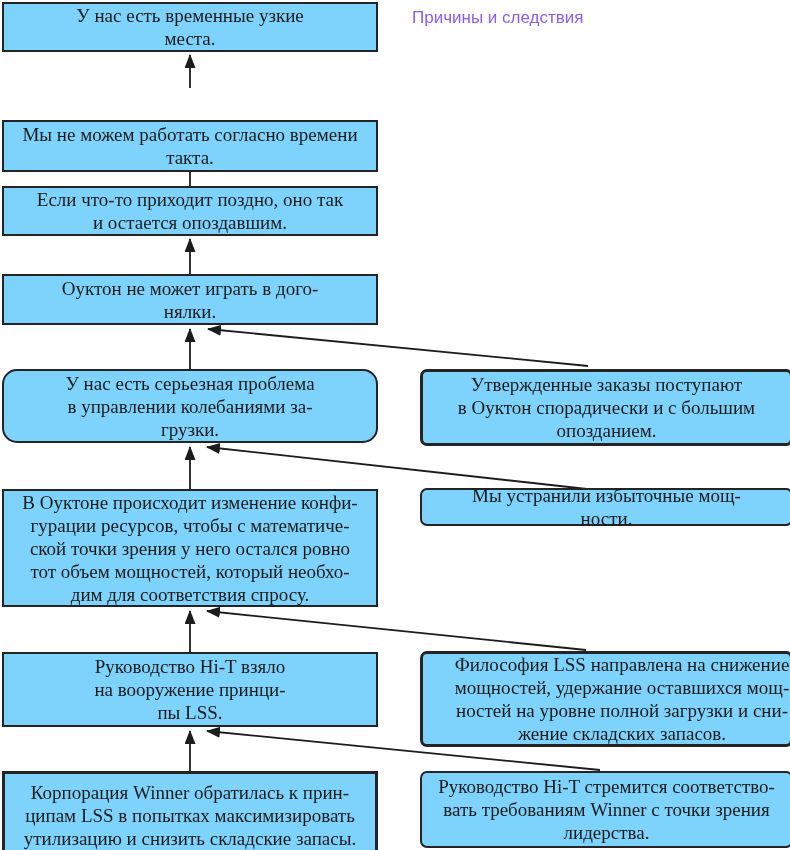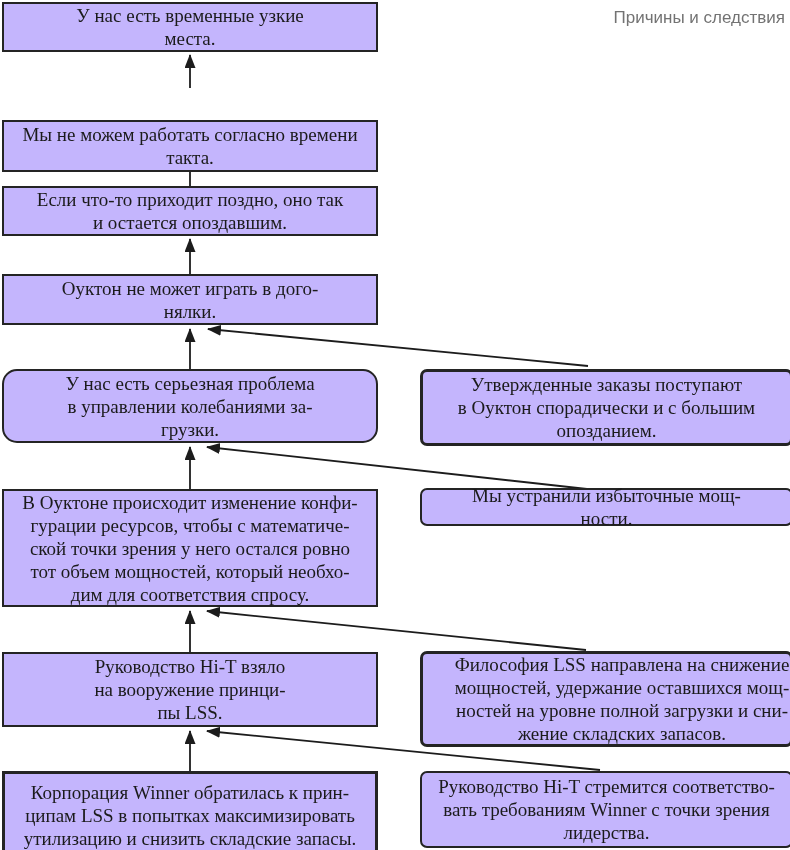--- a/index.html
+++ b/index.html
@@ -13,21 +13,21 @@
   }
   #arrows {
     position: absolute;
     left: 0; top: 0;
     width: 790px; height: 850px;
     pointer-events: none;
   }
   .box {
     position: absolute;
     box-sizing: border-box;
-    background: #c4b5fd;
+    background: #7dd3fc;
     border: 2px solid #242424;
     display: flex;
     align-items: center;
     justify-content: center;
     text-align: center;
     font-size: 19px;
     line-height: 23px;
     color: #1b1b1b;
   }
   .box.bold { border-width: 3.5px; }
@@ -43,24 +43,24 @@
   #lb7 { top: 652px; height: 75px; }
   #lb8 { top: 771px; height: 88px; }
   #rb1 { top: 369px; height: 77px; }
   #rb2 { top: 488px; height: 38px; }
   #rb3 { top: 651px; height: 96px; padding-left: 31px; }
   #rb4 { top: 771px; height: 77px; }
   #diagram-title {
     position: absolute;
     left: 412px; top: 8px;
     width: 373px;
-    text-align: right;
+    text-align: left;
     font-family: "Liberation Sans", sans-serif;
     font-size: 17px;
-    color: #737373;
+    color: #8b5cf6;
   }
 </style>
 </head>
 <body>
 
 <div id="canvas">
 
   <svg id="arrows" viewBox="0 0 790 850" xmlns="http://www.w3.org/2000/svg">
     <defs>
       <marker id="ah" markerUnits="userSpaceOnUse" markerWidth="16" markerHeight="12" refX="13" refY="5.5" orient="auto">

